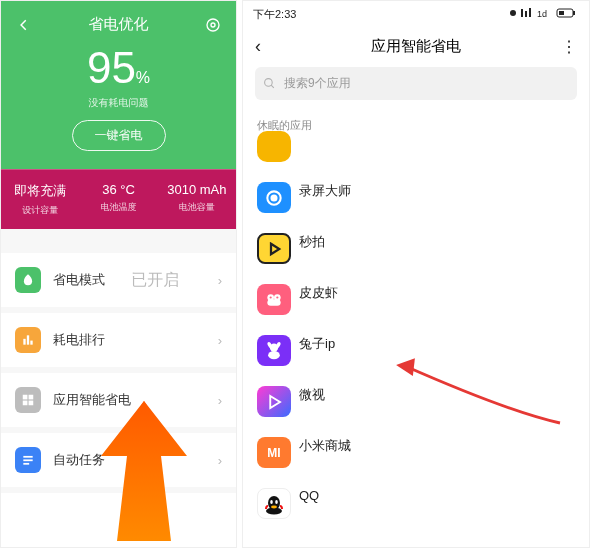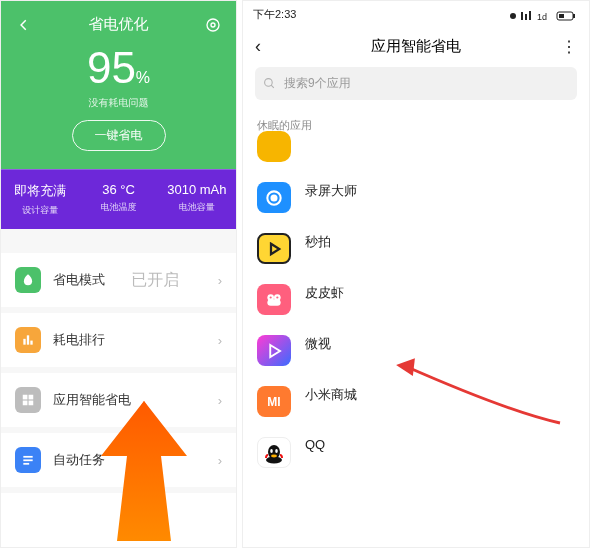--- a/index.html
+++ b/index.html
@@ -11,51 +11,51 @@
 
   
   .hdr-green{background:#4cc16a;color:#fff;text-align:center;padding:8px 0 18px;position:relative;}
   .hdr-bar{display:flex;align-items:center;justify-content:space-between;padding:6px 14px 12px;}
   .hdr-title{font-size:15px;}
   .back-ico, .gear-ico{width:18px;height:18px;display:inline-flex;align-items:center;justify-content:center;}
   .pct{font-size:44px;font-weight:300;line-height:1;}
   .pct sub{font-size:16px;vertical-align:baseline;}
   .sub{font-size:10px;opacity:.85;margin-top:6px;}
   .pill{display:inline-block;margin-top:10px;border:1px solid rgba(255,255,255,.9);border-radius:20px;padding:6px 22px;font-size:12px;}
-  .stats{display:flex;background:#6d28d9;color:#fff;border-top:1px solid rgba(255,255,255,.25);}
+  .stats{display:flex;background:#be185d;color:#fff;border-top:1px solid rgba(255,255,255,.25);}
   .stat{flex:1;text-align:center;padding:12px 0;}
   .stat-v{font-size:13px;}
   .stat-l{font-size:9px;opacity:.8;margin-top:4px;}
 
   .menu{background:#f7f7f7;padding-top:24px;}
   .item{background:#fff;display:flex;align-items:center;padding:14px 14px;border-bottom:6px solid #f7f7f7;font-size:13px;color:#333;}
   .item .mic{width:26px;height:26px;border-radius:6px;margin-right:12px;display:flex;align-items:center;justify-content:center;}
   .chev{margin-left:auto;color:#bbb;font-size:13px;}
   .hint{margin-left:auto;color:#bbb;font-size:16px;margin-right:12px;}
 
   .ic-green{background:#4cc16a;}
   .ic-orange{background:#f7a63b;}
   .ic-gray{background:#bdbdbd;}
   .ic-blue{background:#3b82f6;}
 
   
   .big-arrow{position:absolute;left:88px;top:400px;pointer-events:none;}
 
   
-  .r-status{display:flex;justify-content:space-between;align-items:flex-end;padding:6px 10px;font-size:11px;color:#222;}
+  .r-status{display:flex;justify-content:space-between;align-items:flex-start;padding:6px 10px;font-size:11px;color:#222;}
   .r-hdr{display:flex;align-items:center;padding:8px 12px 10px;}
   .r-back{width:18px;font-size:18px;color:#222;}
   .r-title{flex:1;text-align:center;font-size:15px;}
   .r-more{width:18px;text-align:right;color:#222;}
   .search{margin:0 12px 10px;background:#f1f1f1;border-radius:6px;padding:8px 8px;color:#9a9a9a;font-size:12px;display:flex;align-items:center;}
   .search .mag{margin-right:8px;opacity:.6;}
   .sect{padding:8px 14px;font-size:11px;color:#8a8a8a;}
   .applist{}
   .app{display:flex;align-items:flex-start;padding:10px 14px;font-size:13px;color:#222;}
-  .app .aic{width:34px;height:31px;border-radius:8px;margin-right:14px;display:flex;align-items:center;justify-content:center;font-weight:bold;color:#fff;font-size:16px;position:relative;overflow:hidden;}
+  .app .aic{width:34px;height:31px;border-radius:8px;margin-right:8px;display:flex;align-items:center;justify-content:center;font-weight:bold;color:#fff;font-size:16px;position:relative;overflow:hidden;}
   .aic.yellow{background:#f7b500;border-radius:10px;}
   .aic.blue{background:#1e90ff;}
   .aic.dyellow{background:#ffd633;border:2px solid #222;}
   .aic.pink{background:#ff5f7e;}
   .aic.purple{background:#7b2ff7;}
   .aic.grad{background:linear-gradient(135deg,#ff3bd4,#3b6bff);}
   .aic.orange{background:#ff7a2f;}
   .aic.qq{background:#fff;border:1px solid #eee;}
 
   
@@ -229,20 +229,31 @@
               <circle cx="8" cy="9" r="4"></circle>
               <circle cx="16" cy="9" r="4"></circle>
               <rect x="4" y="11" width="16" height="8" rx="4"></rect>
               <circle cx="8" cy="9" r="1.3" fill="#ff5f7e"></circle>
               <circle cx="16" cy="9" r="1.3" fill="#ff5f7e"></circle>
             </svg>
           </span>
         <span>皮皮虾</span>
       </div>
       <div class="app">
+        <span class="aic purple">
+            <svg width="20" height="20" viewBox="0 0 24 24" fill="#fff">
+              <circle cx="12" cy="8" r="5"></circle>
+              <ellipse cx="7" cy="5" rx="2.2" ry="4" transform="rotate(-30 7 5)"></ellipse>
+              <ellipse cx="17" cy="5" rx="2.2" ry="4" transform="rotate(30 17 5)"></ellipse>
+              <ellipse cx="12" cy="17" rx="7" ry="5"></ellipse>
+            </svg>
+          </span>
+        <span>兔子ip</span>
+      </div>
+      <div class="app">
         <span class="aic grad">
             <svg width="18" height="18" viewBox="0 0 24 24" fill="none" stroke="#fff" stroke-width="2.5">
               <polygon points="7,4 20,12 7,20"></polygon>
             </svg>
           </span>
         <span>微视</span>
       </div>
       <div class="app">
         <span class="aic orange">
             <span style="font-size:12px">MI</span>

